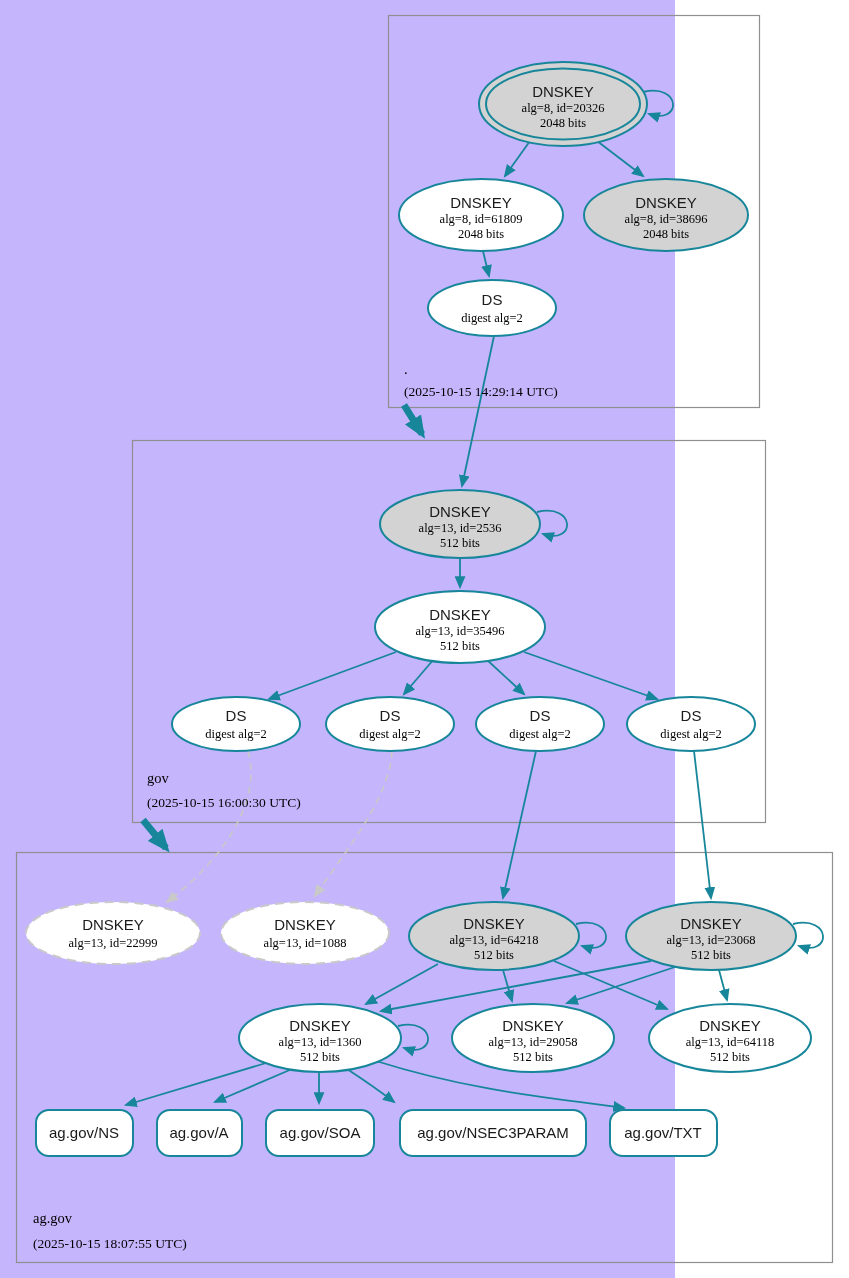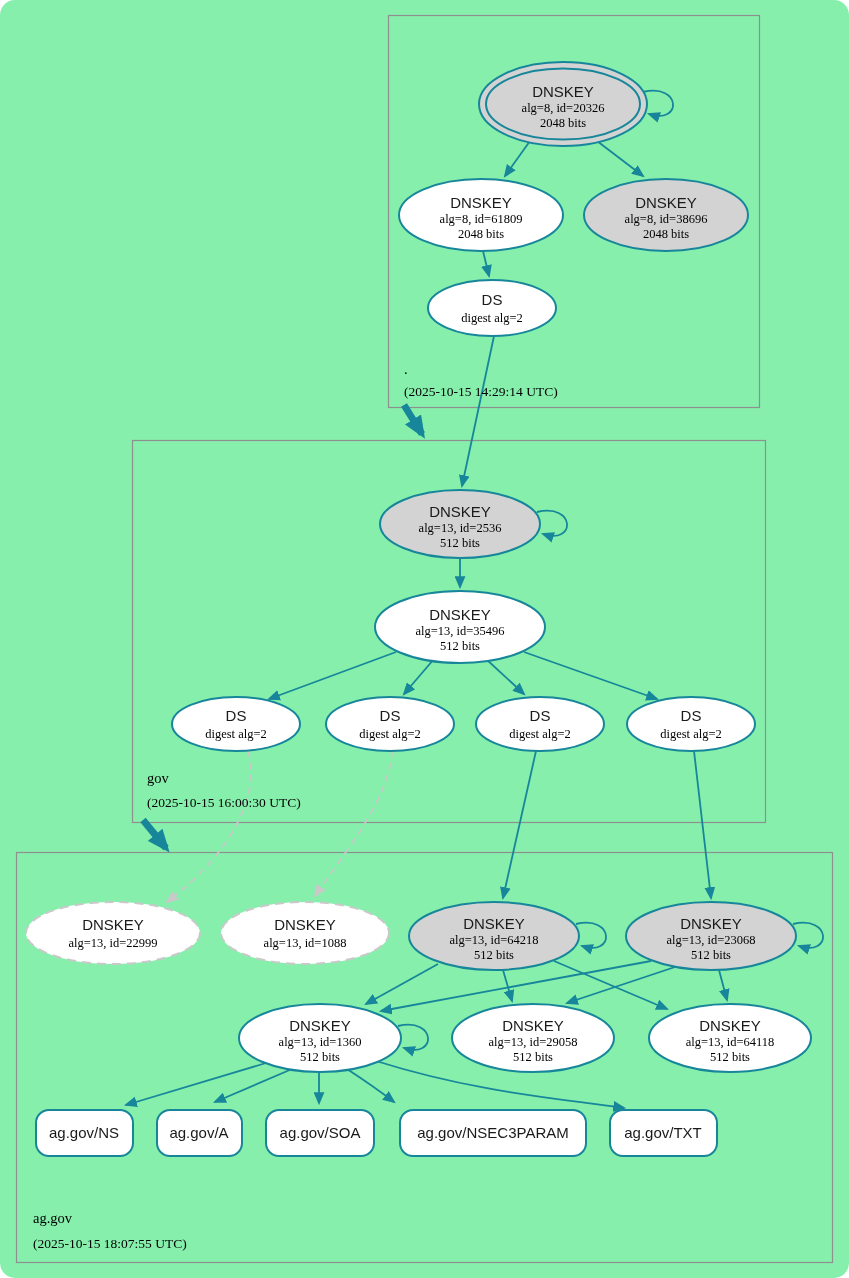--- a/index.html
+++ b/index.html
@@ -1,16 +1,16 @@
 <!DOCTYPE html>
 <html style="--edge: #17869a; --node_gray: #d3d3d3; --dashed: #c9c9c9; --box_border: #8f8f8f;"><head>
 <meta charset="utf-8">
 <style>
   html,body { margin:0; padding:0; background:#ffffff; }
-  #stage { position:relative; width:849px; height:1278px; background:#86efac;border-radius:15px; }
+  #stage { position:relative; width:675px; height:1278px; background:#c4b5fd; }
   svg { display:block; }
   .node-title  { font-family:"Liberation Sans", sans-serif; font-size:15px; fill:#1a1a1a; }
   .node-detail { font-family:"Liberation Serif", serif;    font-size:12.5px; fill:#000; }
   .record-label{ font-family:"Liberation Sans", sans-serif; font-size:15px; fill:#1a1a1a; }
   .zone-name   { font-family:"Liberation Serif", serif; font-size:14.5px; fill:#000; }
   .zone-ts     { font-family:"Liberation Serif", serif; font-size:13.5px; fill:#000; }
   .zone-box    { fill:none; stroke:var(--box_border,#8f8f8f); stroke-width:1.2; }
   .edge        { stroke:var(--edge,#17869a); stroke-width:1.8; fill:none; }
   .edge-thick  { stroke:var(--edge,#17869a); stroke-width:7;   fill:none; }
   .edge-dashed { stroke:var(--dashed,#c9c9c9); stroke-width:1.7; fill:none; stroke-dasharray:7 5; }

